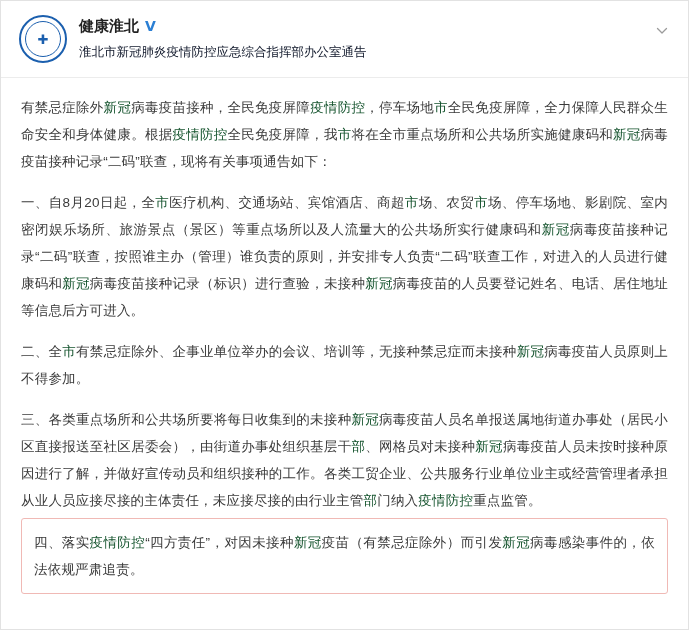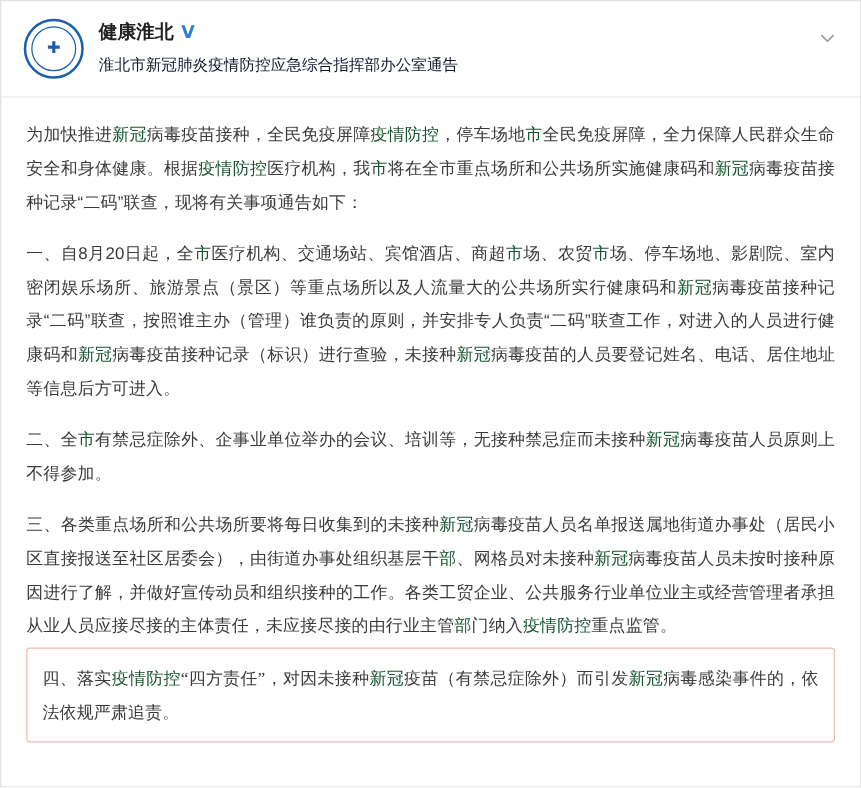--- a/index.html
+++ b/index.html
@@ -121,21 +121,20 @@
   }
   .last-block {
     margin-top: 4px;
     border: 1px solid #f0b9b5;
     border-radius: 3px;
     padding: 10px 12px 10px 12px;
     background: #ffffff;
   }
   .last-block p.para {
     margin: 0;
-    font-family: Liberation Serif, serif;
   }
 </style>
 </head>
 <body>
 
 <div class="page">
 
   <div class="header">
     <div class="logo">
       <div class="ring"></div>
@@ -152,21 +151,21 @@
       <svg width="12" height="12" viewBox="0 0 12 12" aria-hidden="true">
         <path d="M1.5 3.5 L6 8 L10.5 3.5" fill="none" stroke="#9b9b9b" stroke-width="1.3" stroke-linecap="round" stroke-linejoin="round"></path>
       </svg>
     </div>
   </div>
 
   <div class="divider"></div>
 
   <div class="body">
     <div id="paragraphs">
-        <p class="para"><span>为加快推进</span><span class="hl">新冠</span><span>病毒疫苗接种，全民免疫屏障</span><span class="hl">疫情防控</span><span>，停车场地</span><span class="hl">市</span><span>全民免疫屏障，全力保障人民群众生命安全和身体健康。根据</span><span class="hl">疫情防控</span><span>医疗机构，我</span><span class="hl">市</span><span>将在全市重点场所和公共场所实施健康码和</span><span class="hl">新冠</span><span>病毒疫苗接种记录“二码”联查，现将有关事项通告如下：</span></p>
+        <p class="para"><span>有禁忌症除外</span><span class="hl">新冠</span><span>病毒疫苗接种，全民免疫屏障</span><span class="hl">疫情防控</span><span>，停车场地</span><span class="hl">市</span><span>全民免疫屏障，全力保障人民群众生命安全和身体健康。根据</span><span class="hl">疫情防控</span><span>全民免疫屏障，我</span><span class="hl">市</span><span>将在全市重点场所和公共场所实施健康码和</span><span class="hl">新冠</span><span>病毒疫苗接种记录“二码”联查，现将有关事项通告如下：</span></p>
         <p class="para"><span>一、自8月20日起，全</span><span class="hl">市</span><span>医疗机构、交通场站、宾馆酒店、商超</span><span class="hl">市</span><span>场、农贸</span><span class="hl">市</span><span>场、停车场地、影剧院、室内密闭娱乐场所、旅游景点（景区）等重点场所以及人流量大的公共场所实行健康码和</span><span class="hl">新冠</span><span>病毒疫苗接种记录“二码”联查，按照谁主办（管理）谁负责的原则，并安排专人负责“二码”联查工作，对进入的人员进行健康码和</span><span class="hl">新冠</span><span>病毒疫苗接种记录（标识）进行查验，未接种</span><span class="hl">新冠</span><span>病毒疫苗的人员要登记姓名、电话、居住地址等信息后方可进入。</span></p>
         <p class="para"><span>二、全</span><span class="hl">市</span><span>有禁忌症除外、企事业单位举办的会议、培训等，无接种禁忌症而未接种</span><span class="hl">新冠</span><span>病毒疫苗人员原则上不得参加。</span></p>
         <p class="para"><span>三、各类重点场所和公共场所要将每日收集到的未接种</span><span class="hl">新冠</span><span>病毒疫苗人员名单报送属地街道办事处（居民小区直接报送至社区居委会），由街道办事处组织基层干</span><span class="hl">部</span><span>、网格员对未接种</span><span class="hl">新冠</span><span>病毒疫苗人员未按时接种原因进行了解，并做好宣传动员和组织接种的工作。各类工贸企业、公共服务行业单位业主或经营管理者承担从业人员应接尽接的主体责任，未应接尽接的由行业主管</span><span class="hl">部</span><span>门纳入</span><span class="hl">疫情防控</span><span>重点监管。</span></p>
       </div>
     <div class="last-block">
       <p class="para" id="last-para"><span>四、落实</span><span class="hl">疫情防控</span><span>“四方责任”，对因未接种</span><span class="hl">新冠</span><span>疫苗（有禁忌症除外）而引发</span><span class="hl">新冠</span><span>病毒感染事件的，依法依规严肃追责。</span></p>
     </div>
   </div>
 
 </div>

